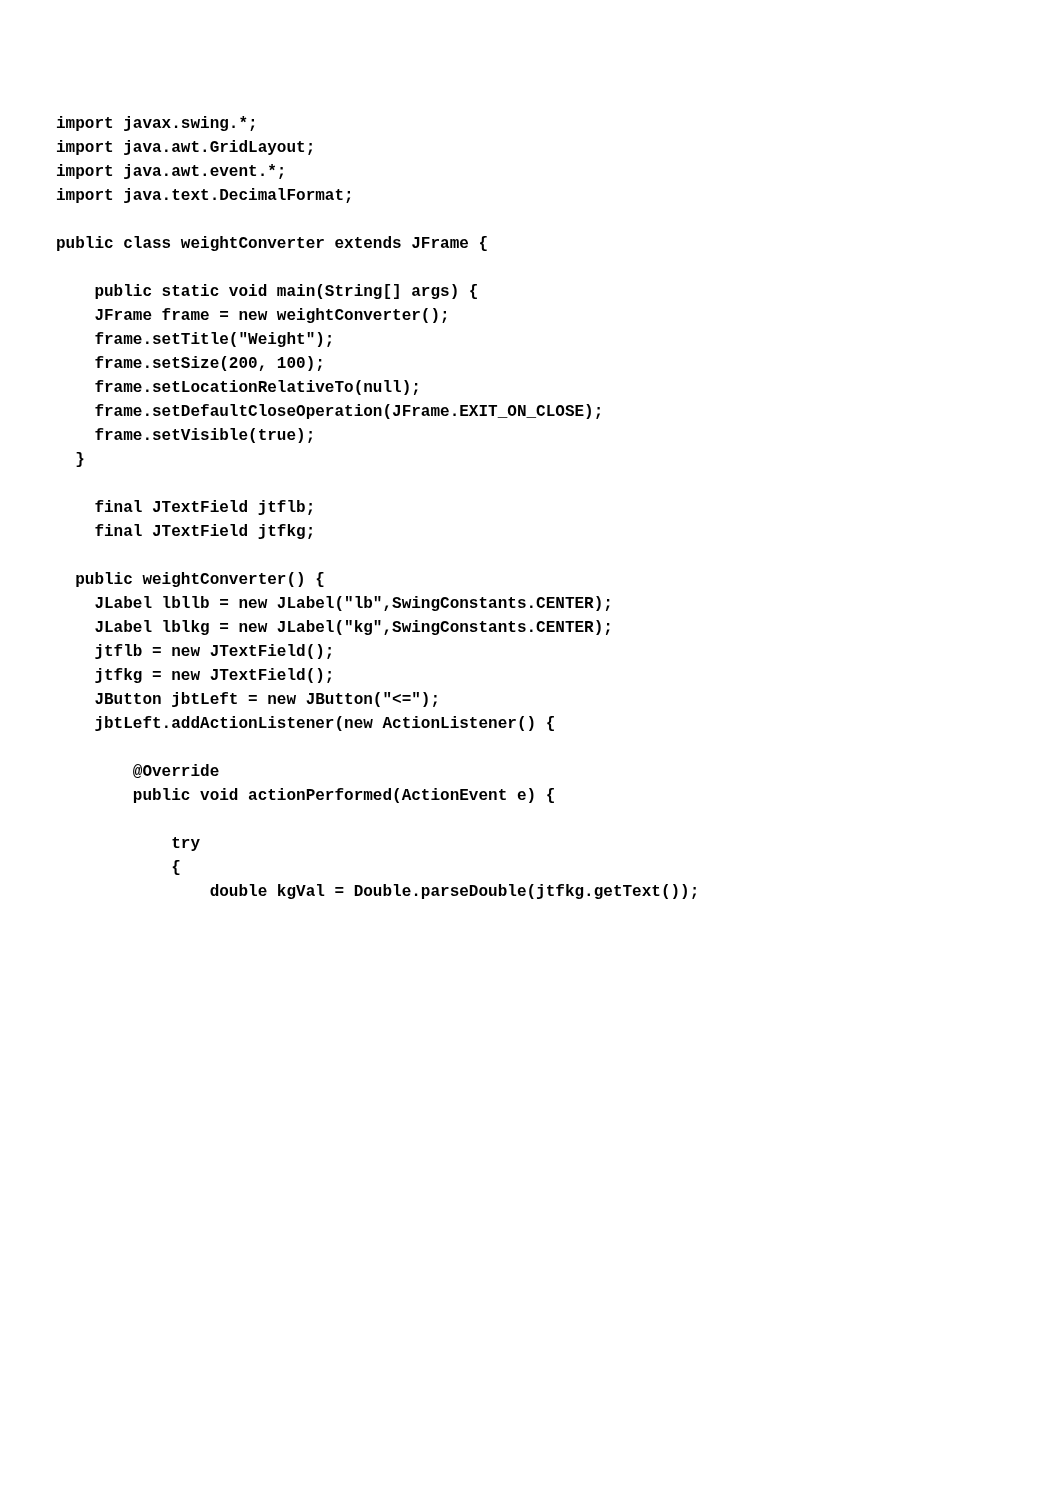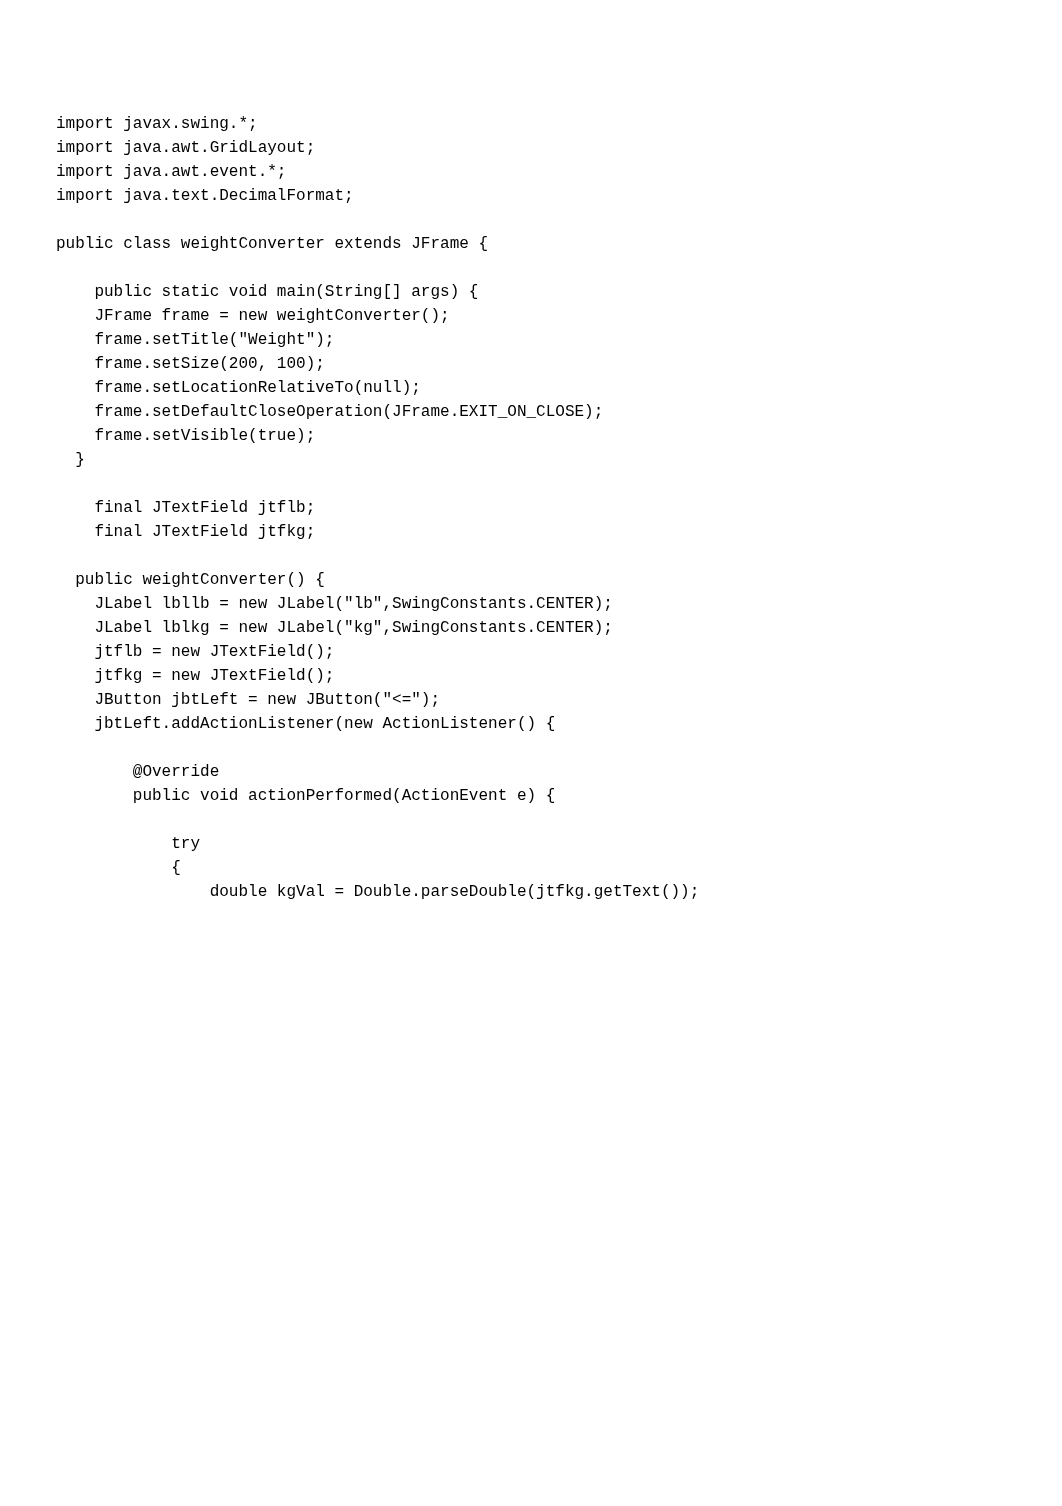--- a/index.html
+++ b/index.html
@@ -10,20 +10,21 @@
     font-size: 16px;
     line-height: 1.5;
     color: #000000;
   }
   .page {
     width: 1062px;
     min-height: 1506px;
     padding: 112px 40px 40px 56px;
     box-sizing: border-box;
     white-space: pre;
+    font-weight: bold;
   }
 </style>
 </head>
 <body>
 
 <div class="page"><div id="code-container">import javax.swing.*;
 import java.awt.GridLayout;
 import java.awt.event.*;
 import java.text.DecimalFormat;
 

